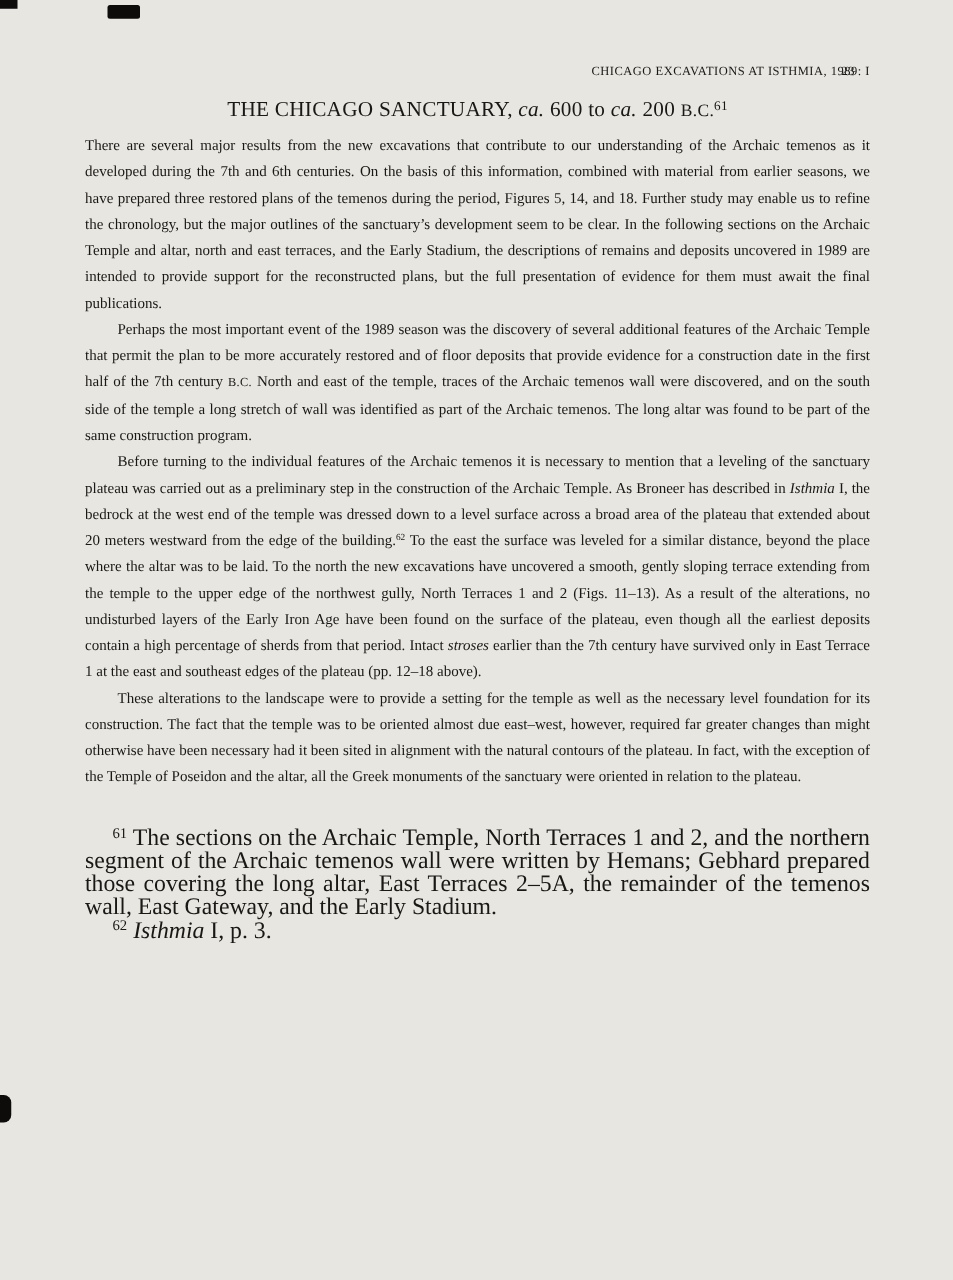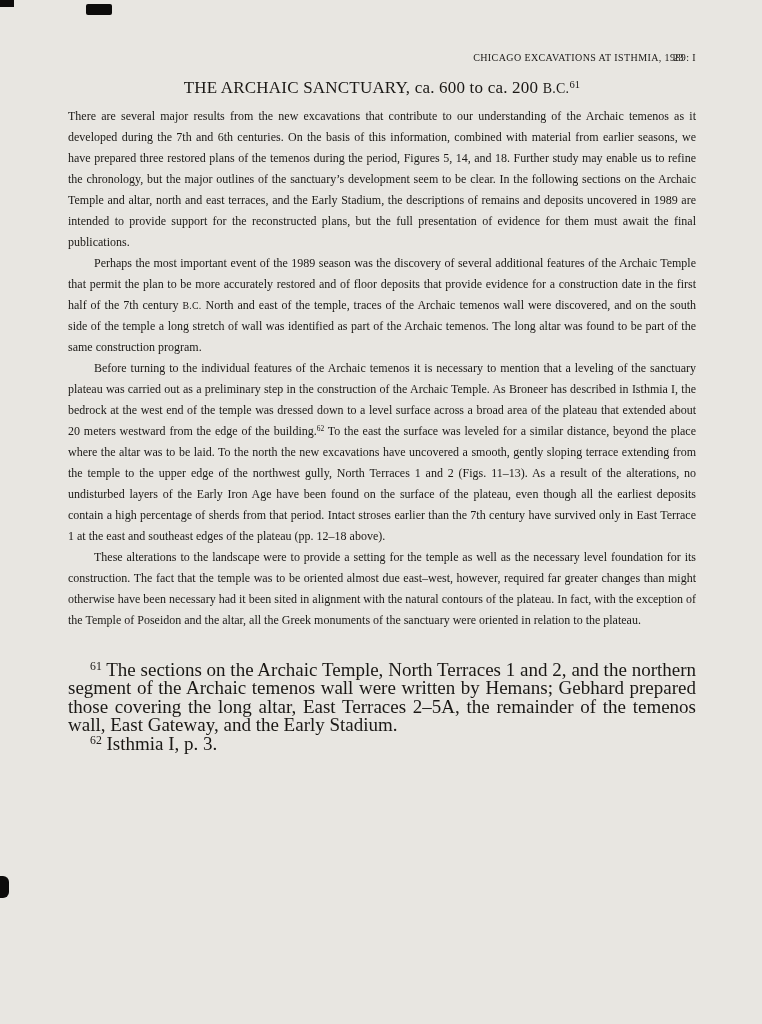--- a/index.html
+++ b/index.html
@@ -35,21 +35,21 @@
     margin-bottom: 8px;
   }
 
   .body-text p {
     font-size: 12px;
     line-height: 21px;
     text-align: justify;
   }
   .body-text p.indent { text-indent: 26px; }
 
-  .seg-italic { }
+  .seg-italic { font-style: italic; }
   .seg-smallcaps { font-size: 0.82em; letter-spacing: 0.3px; }
 
   sup {
     font-size: 0.62em;
     line-height: 0;
     vertical-align: baseline;
     position: relative;
     top: -0.5em;
   }
 
@@ -73,21 +73,21 @@
 <div class="artifact artifact-top-mark"></div>
 <div class="artifact artifact-left-blob"></div>
 
 <div class="content">
 
   <div class="running-header">
     <span>CHICAGO EXCAVATIONS AT ISTHMIA, 1989: I</span>
     <span class="page-number">23</span>
   </div>
 
-  <h1 class="article-title"><span>THE ARCHAIC SANCTUARY, </span><span class="seg-italic">ca.</span><span> 600 to </span><span class="seg-italic">ca.</span><span> 200 </span><span class="seg-smallcaps">B.C.</span><sup>61</sup></h1>
+  <h1 class="article-title"><span>THE CHICAGO SANCTUARY, </span><span class="seg-italic">ca.</span><span> 600 to </span><span class="seg-italic">ca.</span><span> 200 </span><span class="seg-smallcaps">B.C.</span><sup>61</sup></h1>
 
   <div class="body-text">
       <p><span>There are several major results from the new excavations that contribute to our understanding of the Archaic temenos as it developed during the 7th and 6th centuries. On the basis of this information, combined with material from earlier seasons, we have prepared three restored plans of the temenos during the period, Figures 5, 14, and 18. Further study may enable us to refine the chronology, but the major outlines of the sanctuary’s development seem to be clear. In the following sections on the Archaic Temple and altar, north and east terraces, and the Early Stadium, the descriptions of remains and deposits uncovered in 1989 are intended to provide support for the reconstructed plans, but the full presentation of evidence for them must await the final publications.</span></p>
       <p class="indent"><span>Perhaps the most important event of the 1989 season was the discovery of several additional features of the Archaic Temple that permit the plan to be more accurately restored and of floor deposits that provide evidence for a construction date in the first half of the 7th century </span><span class="seg-smallcaps">B.C.</span><span> North and east of the temple, traces of the Archaic temenos wall were discovered, and on the south side of the temple a long stretch of wall was identified as part of the Archaic temenos. The long altar was found to be part of the same construction program.</span></p>
       <p class="indent"><span>Before turning to the individual features of the Archaic temenos it is necessary to mention that a leveling of the sanctuary plateau was carried out as a preliminary step in the construction of the Archaic Temple. As Broneer has described in </span><span class="seg-italic">Isthmia</span><span> I, the bedrock at the west end of the temple was dressed down to a level surface across a broad area of the plateau that extended about 20 meters westward from the edge of the building.</span><sup>62</sup><span> To the east the surface was leveled for a similar distance, beyond the place where the altar was to be laid. To the north the new excavations have uncovered a smooth, gently sloping terrace extending from the temple to the upper edge of the northwest gully, North Terraces 1 and 2 (Figs. 11–13). As a result of the alterations, no undisturbed layers of the Early Iron Age have been found on the surface of the plateau, even though all the earliest deposits contain a high percentage of sherds from that period. Intact </span><span class="seg-italic">stroses</span><span> earlier than the 7th century have survived only in East Terrace 1 at the east and southeast edges of the plateau (pp. 12–18 above).</span></p>
       <p class="indent"><span>These alterations to the landscape were to provide a setting for the temple as well as the necessary level foundation for its construction. The fact that the temple was to be oriented almost due east–west, however, required far greater changes than might otherwise have been necessary had it been sited in alignment with the natural contours of the plateau. In fact, with the exception of the Temple of Poseidon and the altar, all the Greek monuments of the sanctuary were oriented in relation to the plateau.</span></p>
     </div>
 
   <div class="footnotes">
       <p class="indent"><sup>61</sup><span> The sections on the Archaic Temple, North Terraces 1 and 2, and the northern segment of the Archaic temenos wall were written by Hemans; Gebhard prepared those covering the long altar, East Terraces 2–5A, the remainder of the temenos wall, East Gateway, and the Early Stadium.</span></p>

